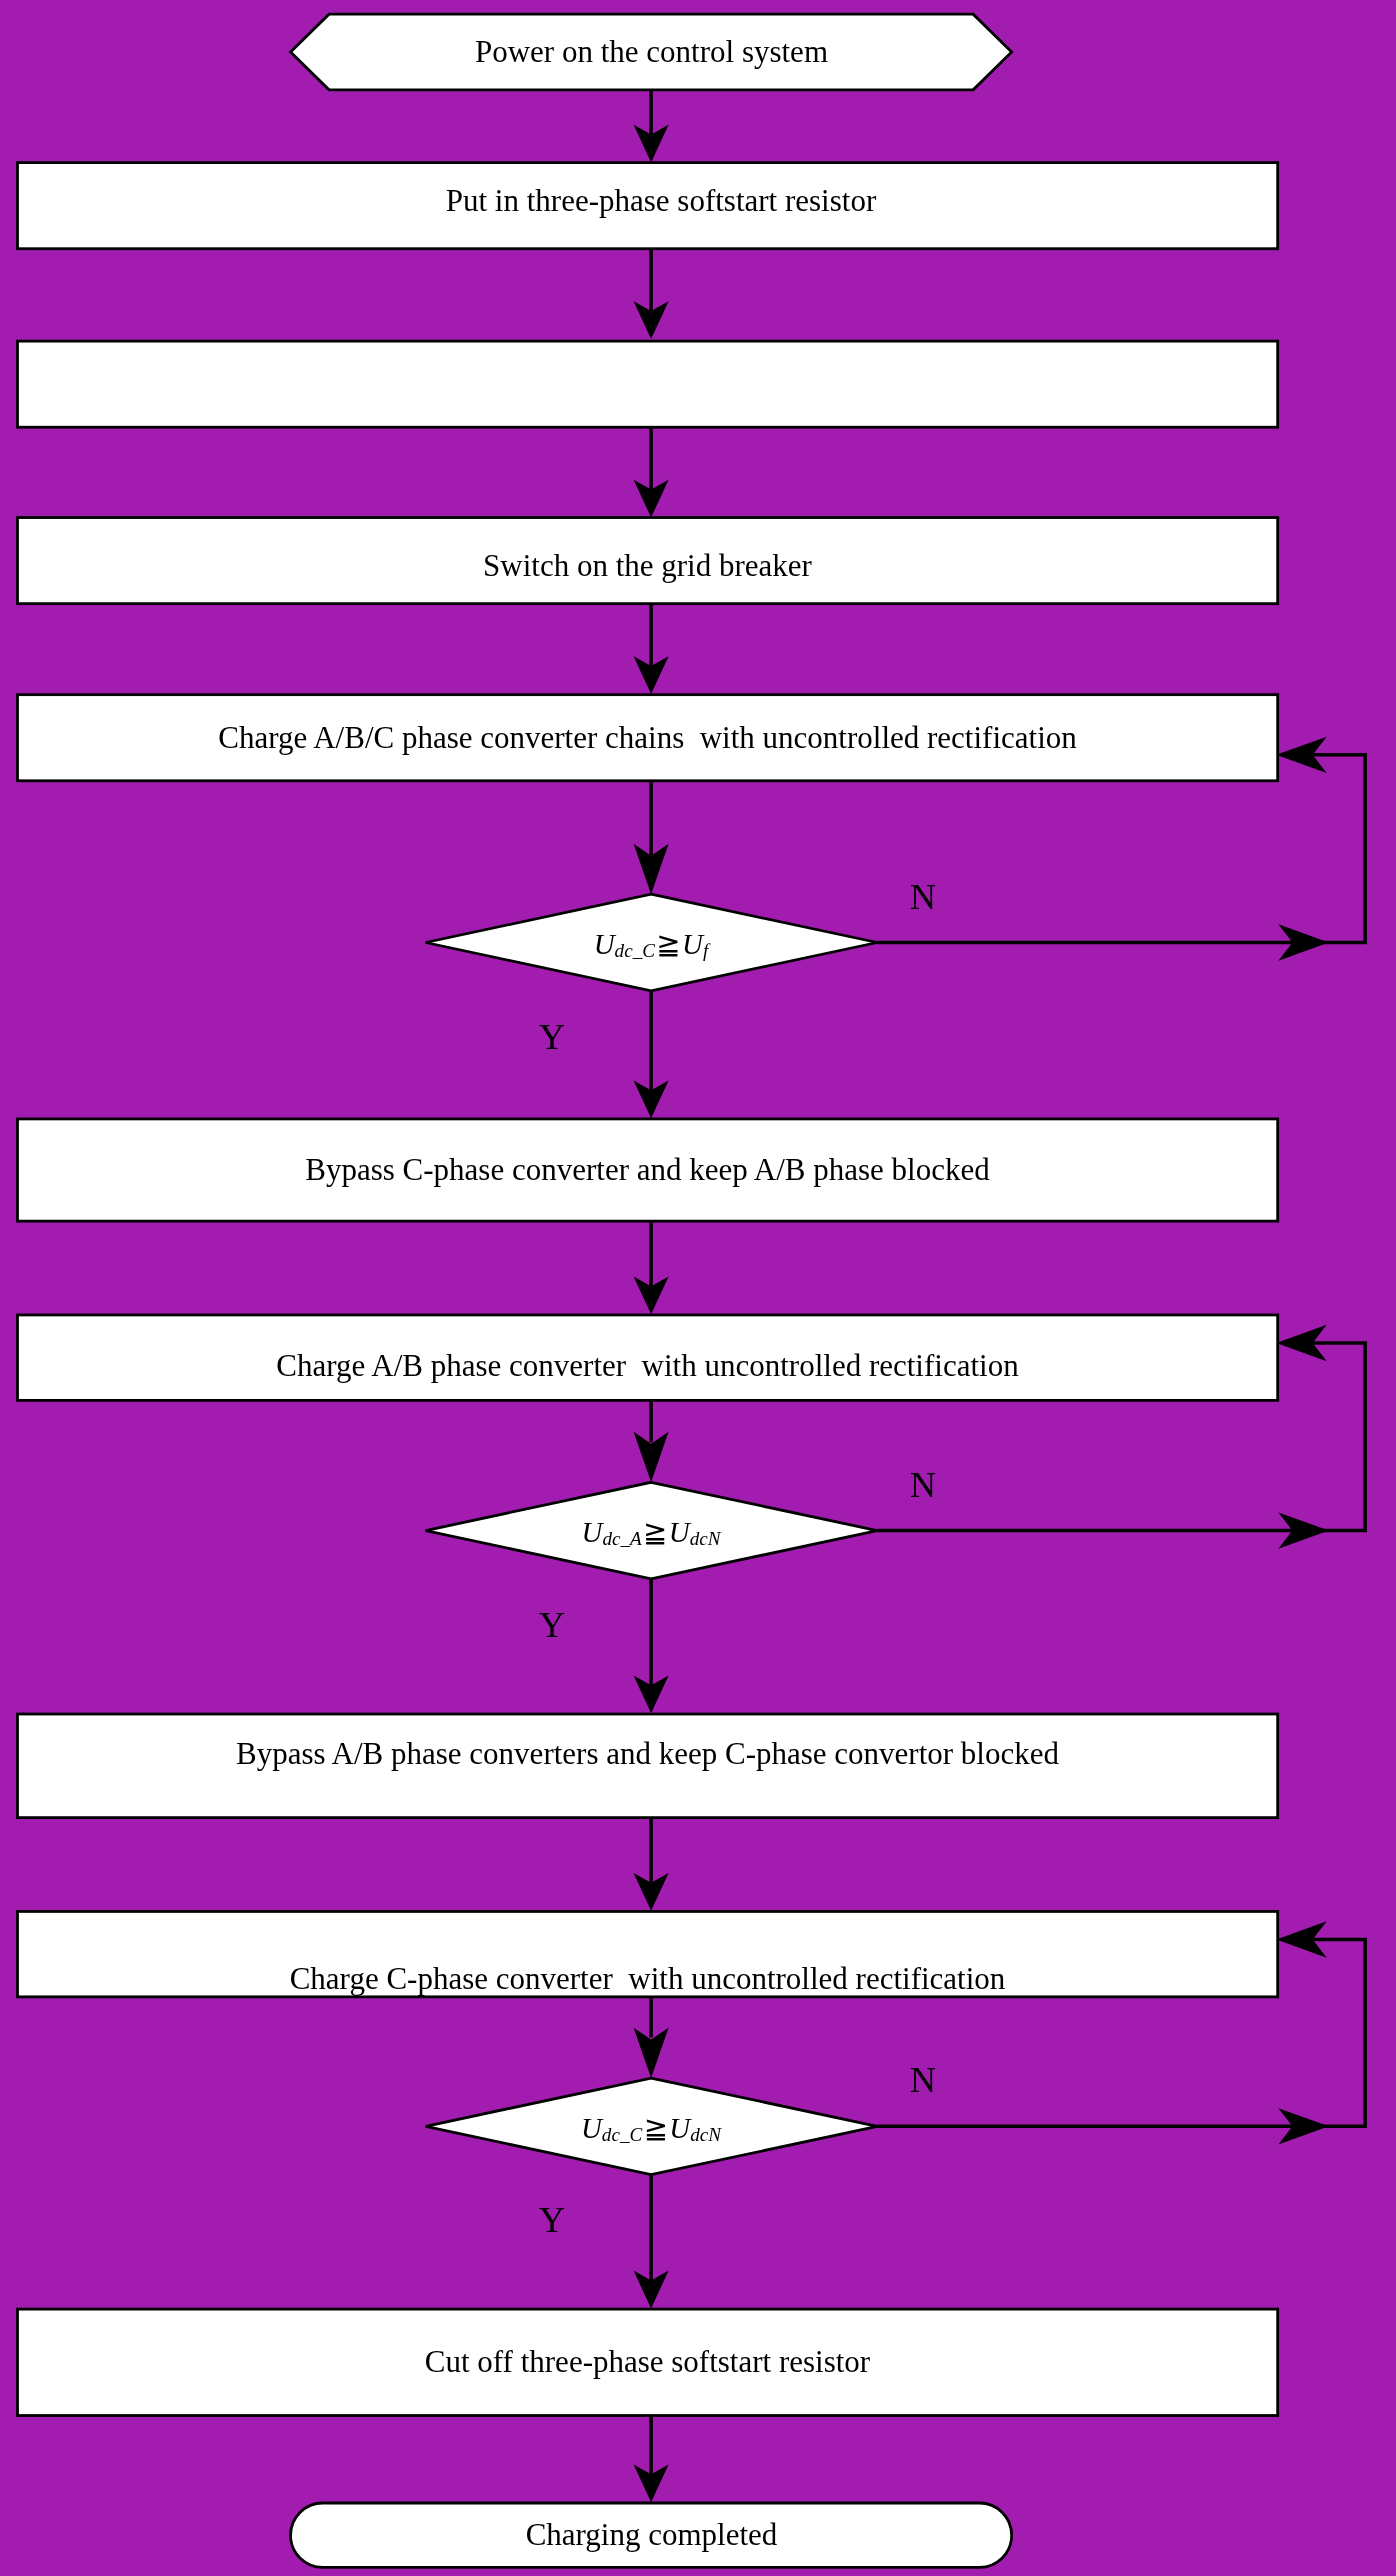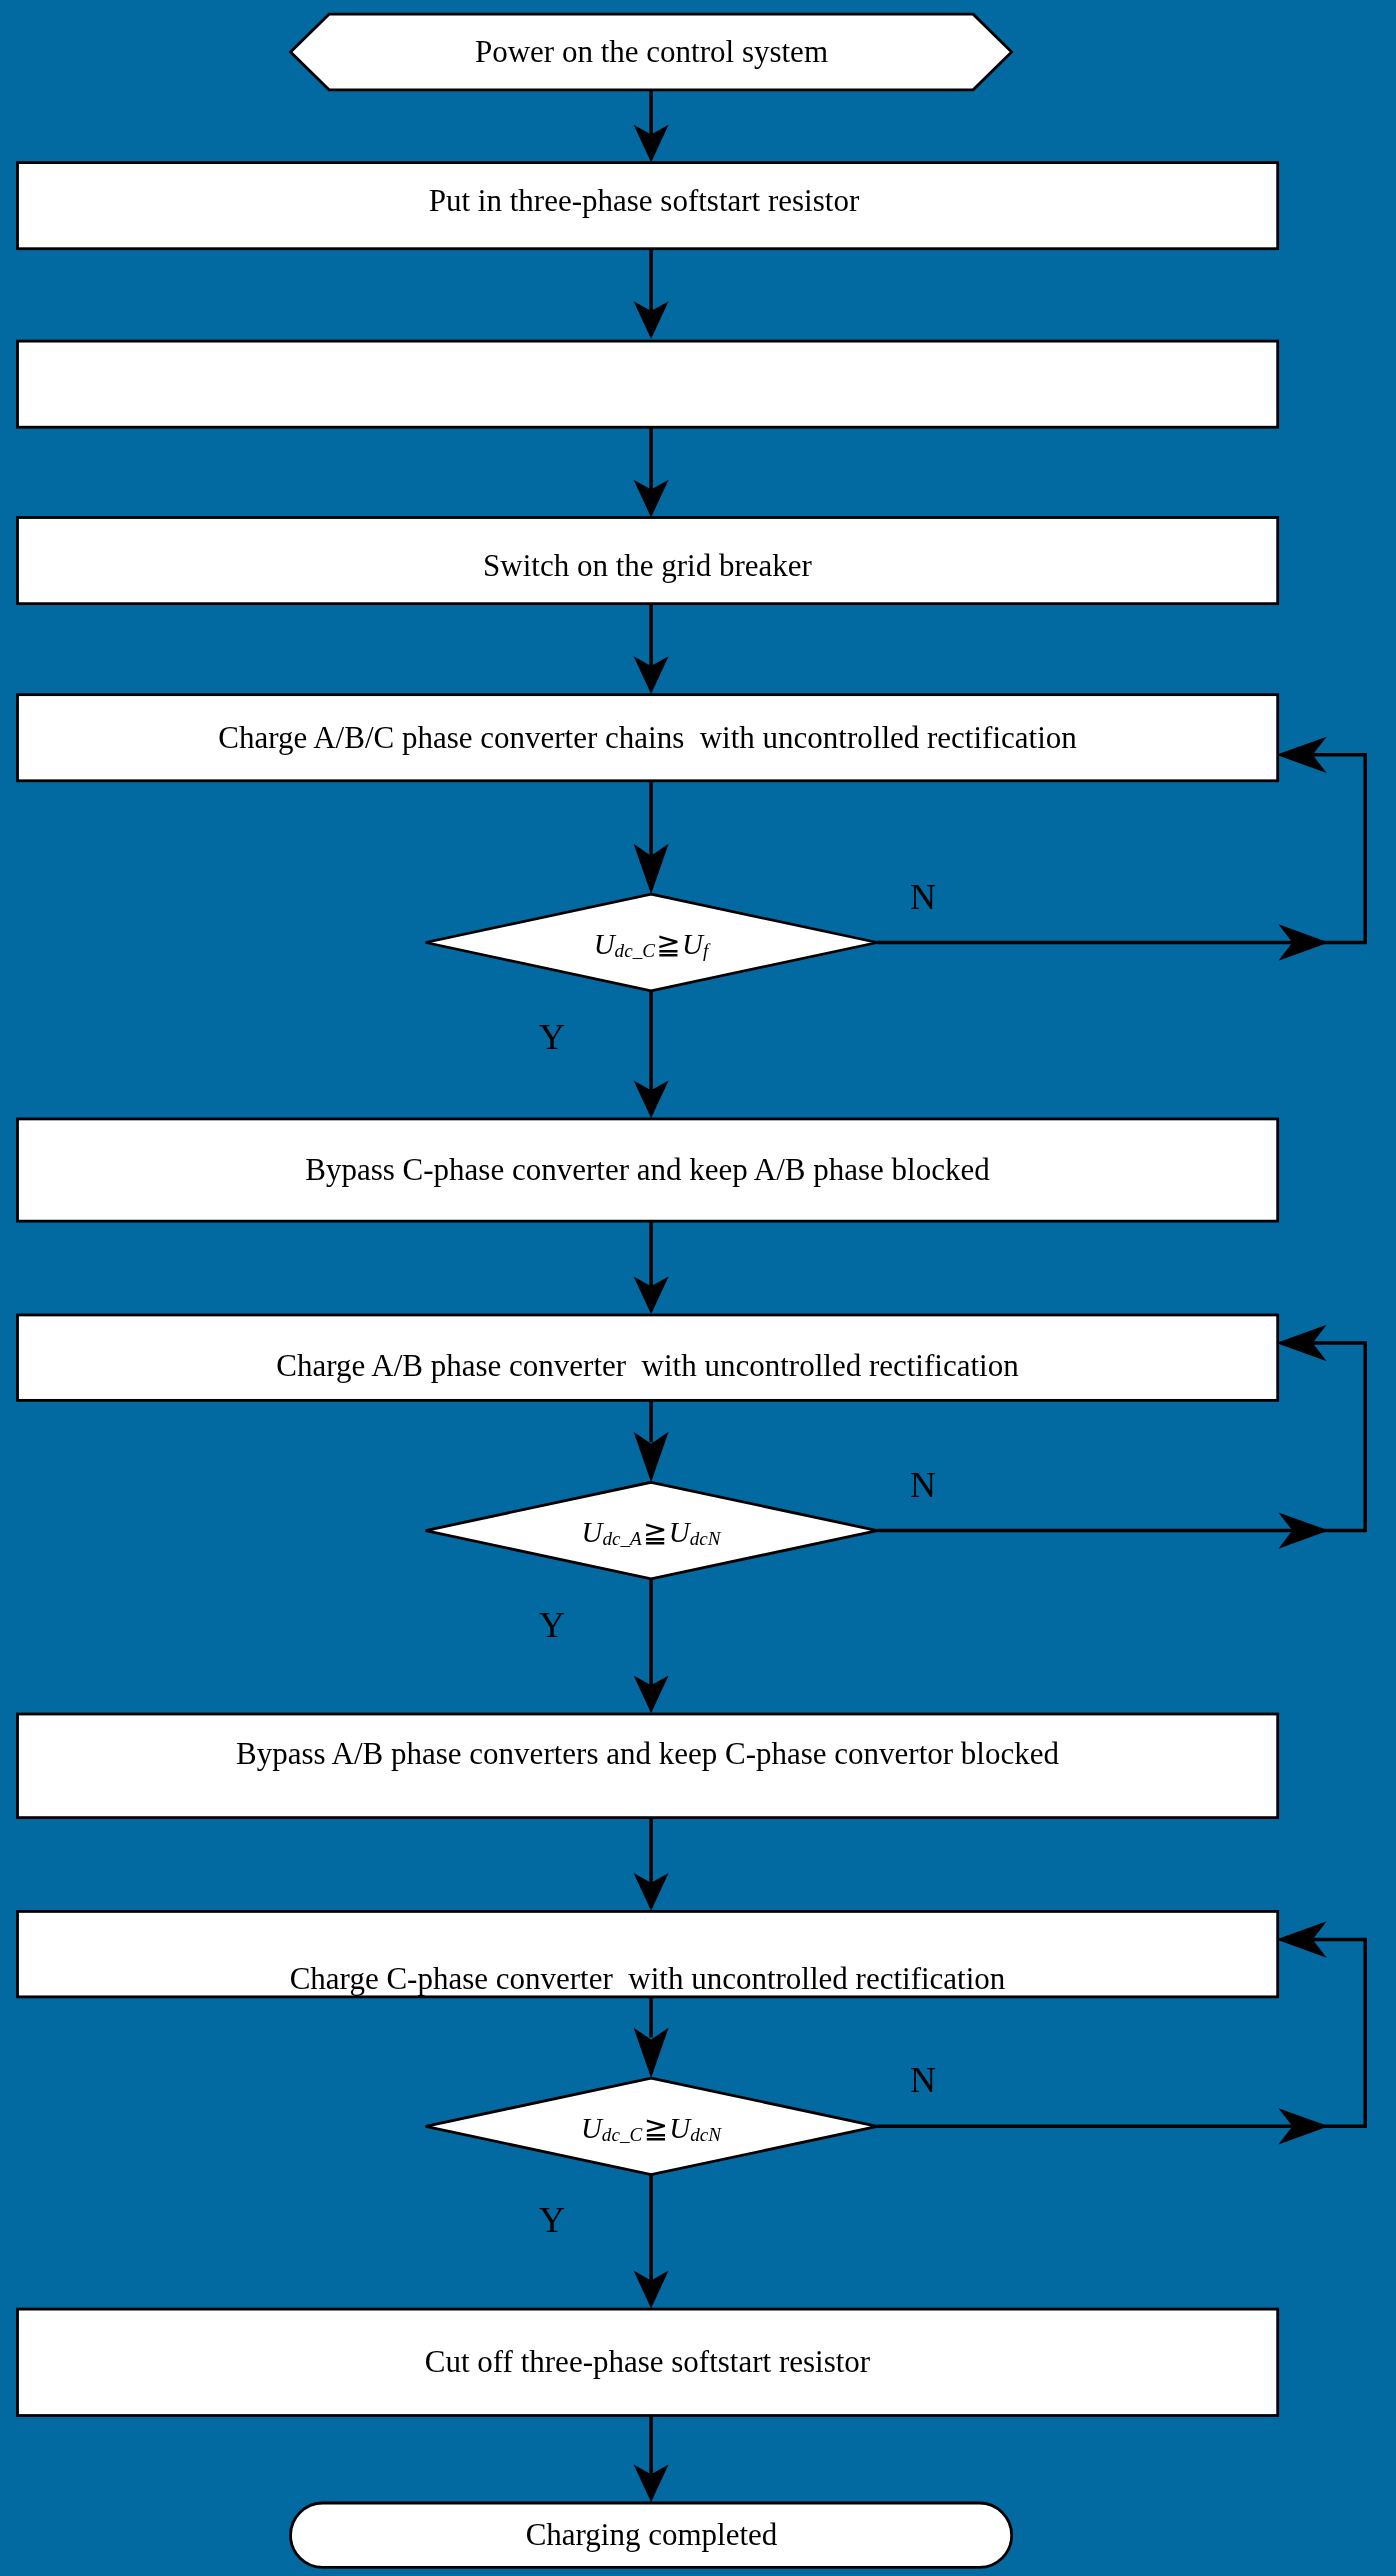--- a/index.html
+++ b/index.html
@@ -8,21 +8,21 @@
     padding: 0;
     background: #ffffff;
   }
   body {
     font-family: "Liberation Serif", "DejaVu Serif", serif;
   }
   #flow-root {
     position: relative;
     width: 1396px;
     height: 2576px;
-    background: #0369a1;
+    background: #a21caf;
     overflow: hidden;
   }
   #flow-svg {
     position: absolute;
     top: 0;
     left: 0;
     width: 1396px;
     height: 2576px;
     display: block;
   }
@@ -194,21 +194,21 @@
     <polygon class="shape-stroke" points="930,1277 1253,1346 930,1415 608,1346"></polygon>
     <polygon class="shape-stroke" points="930,2117 1253,2186 930,2255 608,2186"></polygon>
     <polygon class="shape-stroke" points="930,2968 1253,3037 930,3106 608,3037"></polygon>
 
     <rect class="shape-stroke" x="415" y="3575" width="1030" height="92" rx="46" ry="46"></rect>
 
   </svg>
 
   <div class="node-text term-text" style="left:291px; top:14px; width:721px; height:76px;">Power on the control system</div>
 
-  <div class="node-text box-text" style="left:14px; top:162px; width:1260px; height:78px;">Put in three-phase softstart resistor</div>
+  <div class="node-text box-text" style="left:31px; top:162px; width:1260px; height:78px;">Put in three-phase softstart resistor</div>
 
 
   <div class="node-text box-text" style="left:17.5px; top:517px; width:1260px; height:86px;margin-top:6px;">Switch on the grid breaker</div>
 
   <div class="node-text box-text" style="left:17.5px; top:695px; width:1260px; height:86px;">Charge A/B/C phase converter chains  with uncontrolled rectification</div>
 
   <div class="node-text box-text" style="left:17.5px; top:1119px; width:1260px; height:102px;">Bypass C-phase converter and keep A/B phase blocked</div>
 
   <div class="node-text box-text" style="left:17.5px; top:1315px; width:1260px; height:101px;">Charge A/B phase converter  with uncontrolled rectification</div>
 

